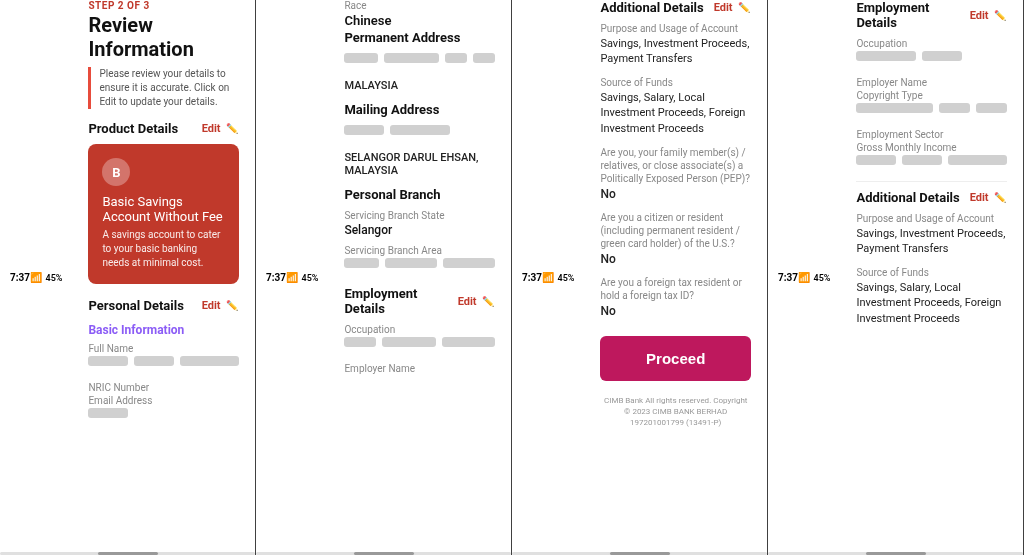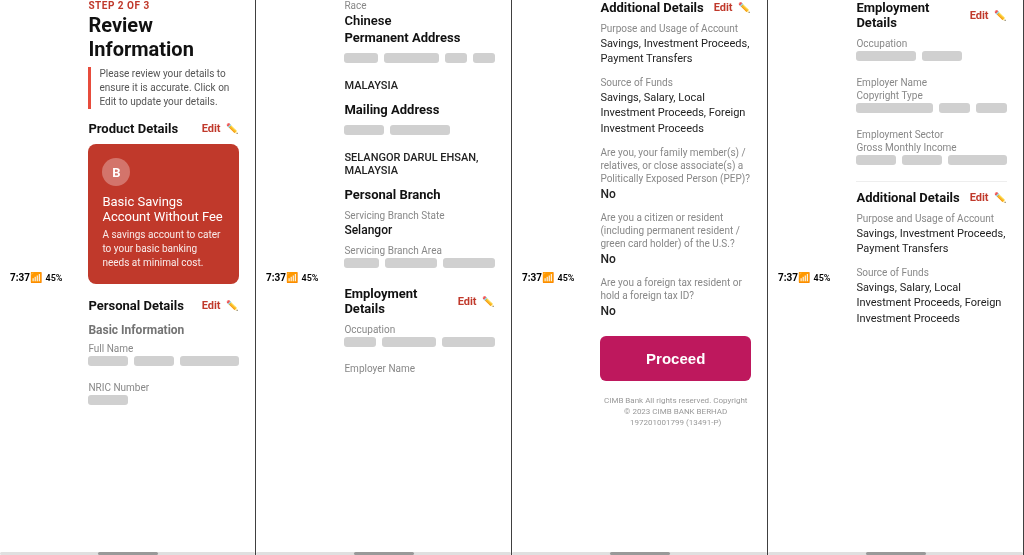--- a/index.html
+++ b/index.html
@@ -108,21 +108,21 @@
     }
     .product-desc {
       font-size: 10px;
       opacity: 0.9;
       line-height: 1.4;
     }
     .personal-section { margin-top: 10px; }
     .sub-section-title {
       font-size: 12px;
       font-weight: 700;
-      color: #737373;
+      color: #8b5cf6;
       margin-bottom: 6px;
     }
     .field-label {
       font-size: 10px;
       color: #888;
       margin-bottom: 2px;
     }
     .placeholder-bar {
       height: 10px;
       background: #d0d0d0;
@@ -230,20 +230,21 @@
 
       <div class="field-label">Full Name</div>
       <div class="placeholder-row">
         <div class="placeholder-bar short"></div>
         <div class="placeholder-bar short"></div>
         <div class="placeholder-bar medium"></div>
       </div>
 
       <div class="field-label">NRIC Number</div>
 
+      <div class="field-label">Email Address</div>
       <div class="placeholder-row">
         <div class="placeholder-bar short"></div>
       </div>
     </div>
   </div>
   <div class="scrollbar-indicator">
       <div class="scrollbar-thumb"></div>
     </div>
 </div>
 

